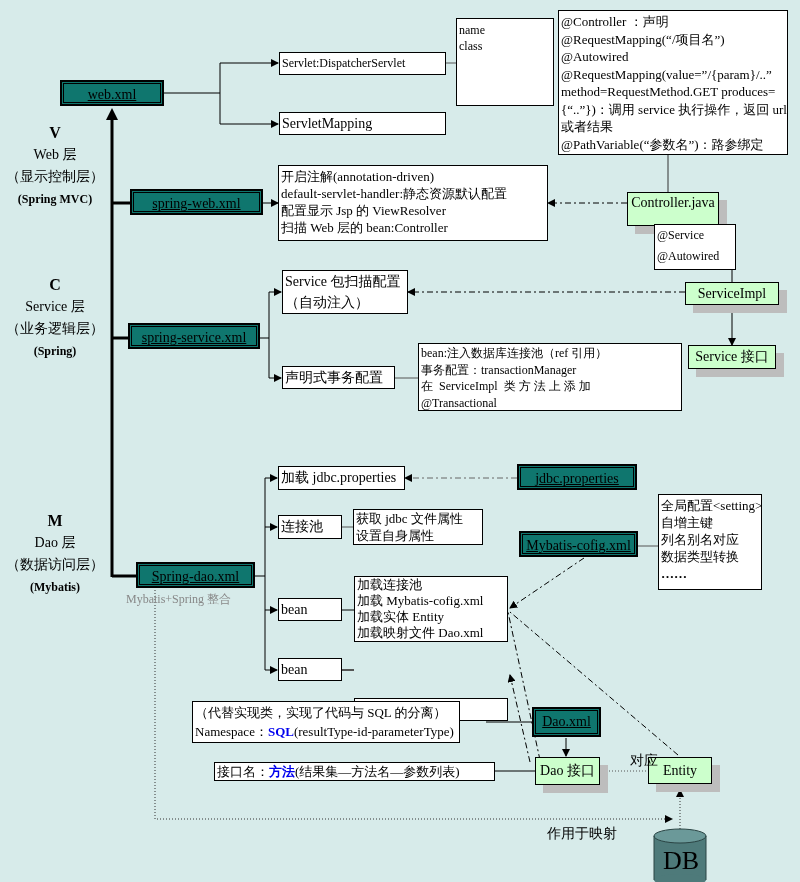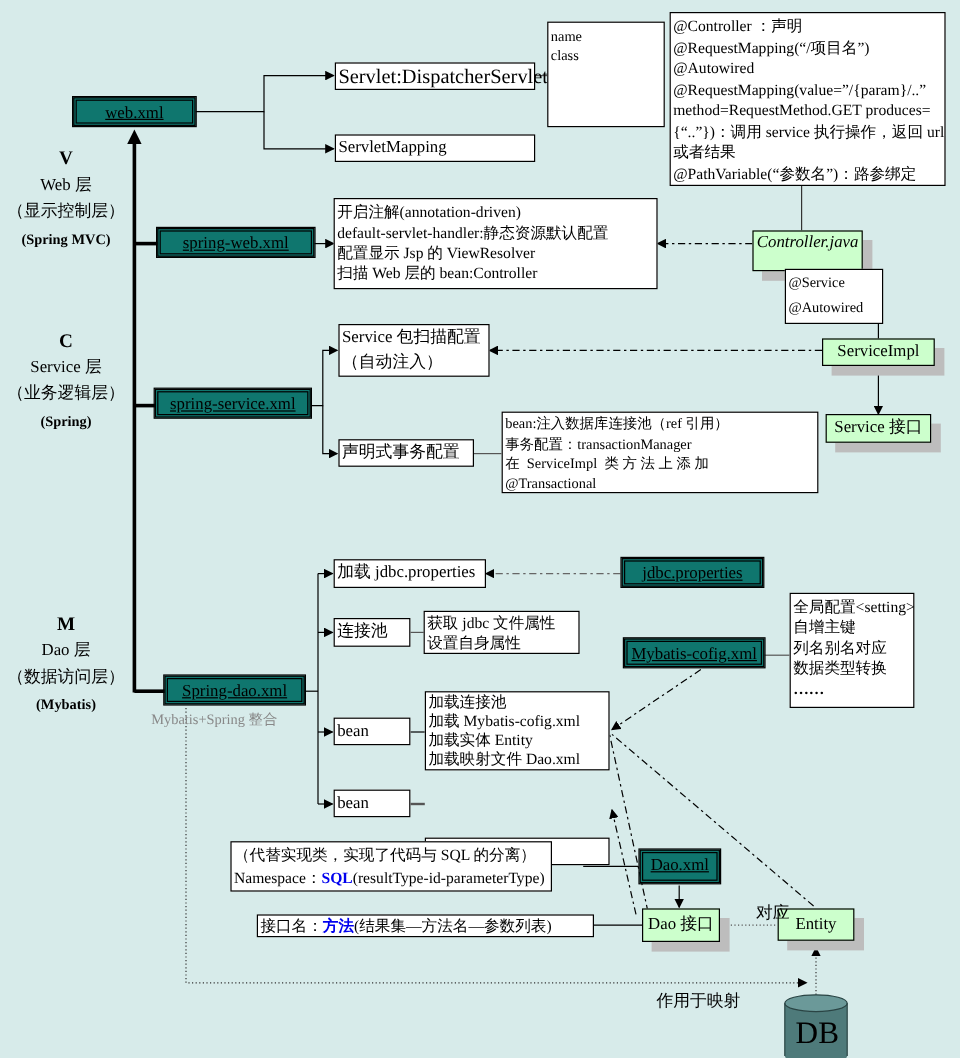--- a/index.html
+++ b/index.html
@@ -89,21 +89,21 @@
 </div>
 
 <div class="xml" style="left:61px;top:81px;width:102px;height:24px;">web.xml</div>
 <div class="xml" style="left:131px;top:190px;width:131px;height:24px;">spring-web.xml</div>
 <div class="xml" style="left:129px;top:324px;width:130px;height:24px;">spring-service.xml</div>
 <div class="xml" style="left:137px;top:563px;width:117px;height:24px;">Spring-dao.xml</div>
 <div class="xml" style="left:518px;top:465px;width:118px;height:24px;">jdbc.properties</div>
 <div class="xml" style="left:520px;top:532px;width:117px;height:24px;">Mybatis-cofig.xml</div>
 <div class="xml" style="left:533px;top:708px;width:67px;height:28px;">Dao.xml</div>
 
-<div class="box" style="left:279px;top:52px;width:167px;height:23px;font-size:17px;line-height:21px;">Servlet:DispatcherServlet</div>
+<div class="box" style="left:279px;top:52px;width:167px;height:23px;font-size:12px;line-height:21px;">Servlet:DispatcherServlet</div>
 <div class="box" style="left:279px;top:112px;width:167px;height:23px;font-size:14px;line-height:21px;">ServletMapping</div>
 <div class="box tiny" style="left:456px;top:18px;width:98px;height:88px;white-space:normal;line-height:16px;padding-top:3px;">
   <div>name</div>
   <div>class</div>
 </div>
 
 <div class="box" style="left:558px;top:10px;width:230px;height:145px;line-height:17.5px;padding-top:2px;">
   <div>@Controller ：声明</div>
   <div>@RequestMapping(“/项目名”)</div>
   <div>@Autowired</div>
@@ -114,21 +114,21 @@
   <div>@PathVariable(“参数名”)：路参绑定</div>
 </div>
 
 <div class="box" style="left:278px;top:165px;width:270px;height:76px;padding-top:2px;">
   <div>开启注解(annotation-driven)</div>
   <div>default-servlet-handler:静态资源默认配置</div>
   <div>配置显示 Jsp 的 ViewResolver</div>
   <div>扫描 Web 层的 bean:Controller</div>
 </div>
 
-<div class="green" style="left:627px;top:192px;width:92px;height:34px;line-height:20px;font-style:italic;">Controller.java</div>
+<div class="green" style="left:627px;top:192px;width:92px;height:34px;line-height:20px;">Controller.java</div>
 
 <div class="box tiny" style="left:654px;top:224px;width:82px;height:46px;line-height:21px;">
   <div>@Service</div>
   <div>@Autowired</div>
 </div>
 
 <div class="green" style="left:685px;top:282px;width:94px;height:23px;line-height:21px;">ServiceImpl</div>
 <div class="green" style="left:688px;top:345px;width:88px;height:24px;line-height:22px;">Service 接口</div>
 
 <div class="box" style="left:282px;top:270px;width:126px;height:44px;font-size:14px;line-height:21px;">

